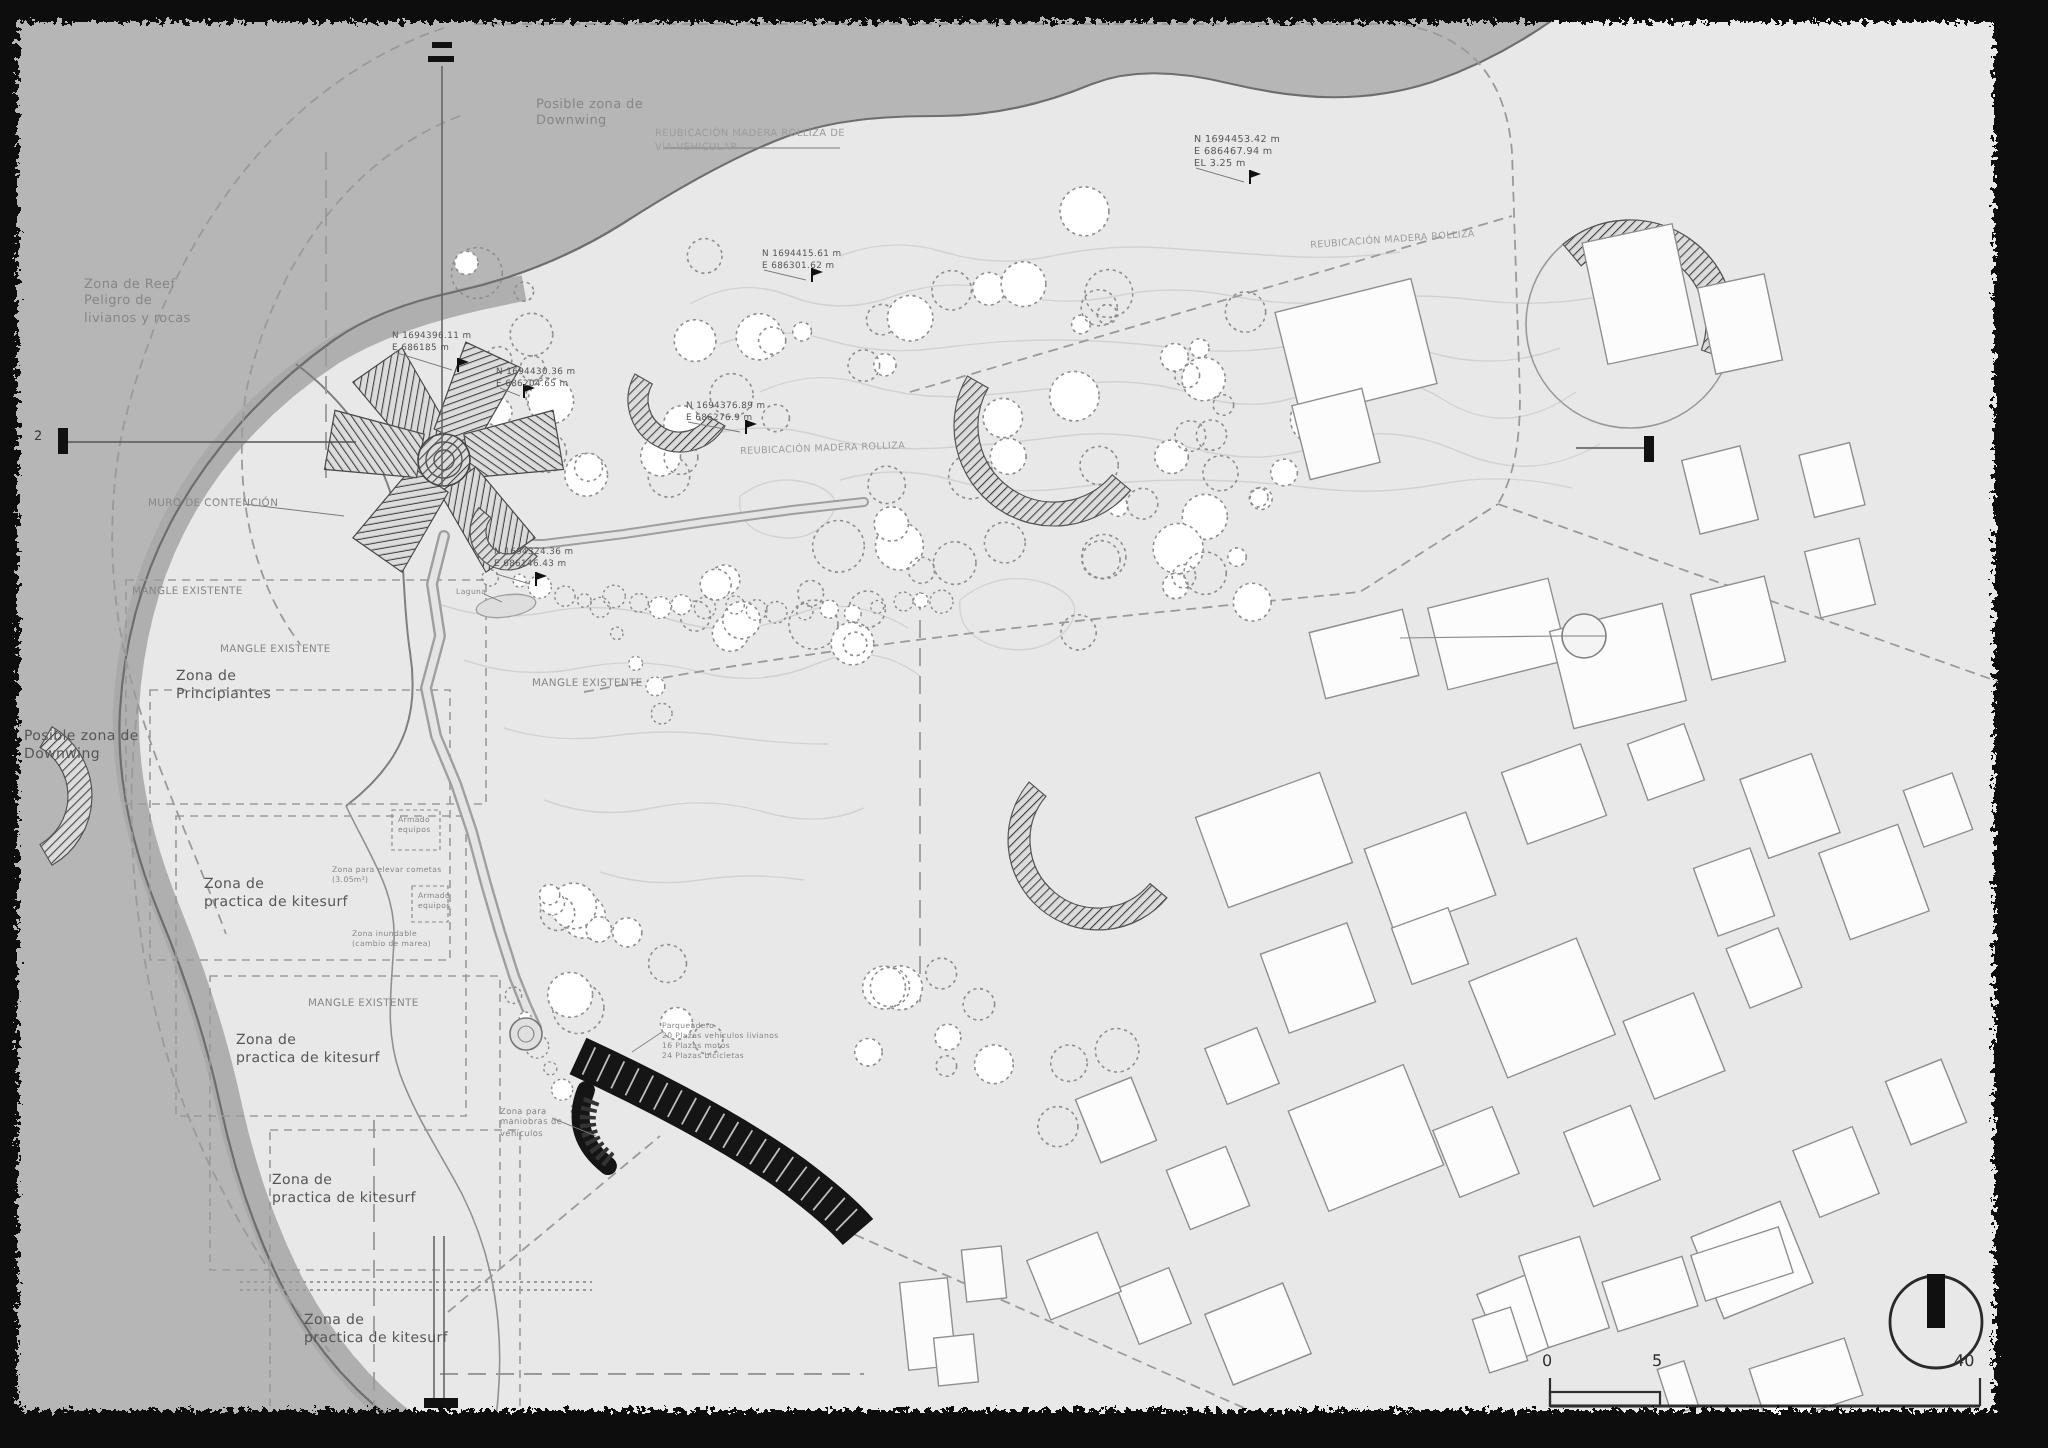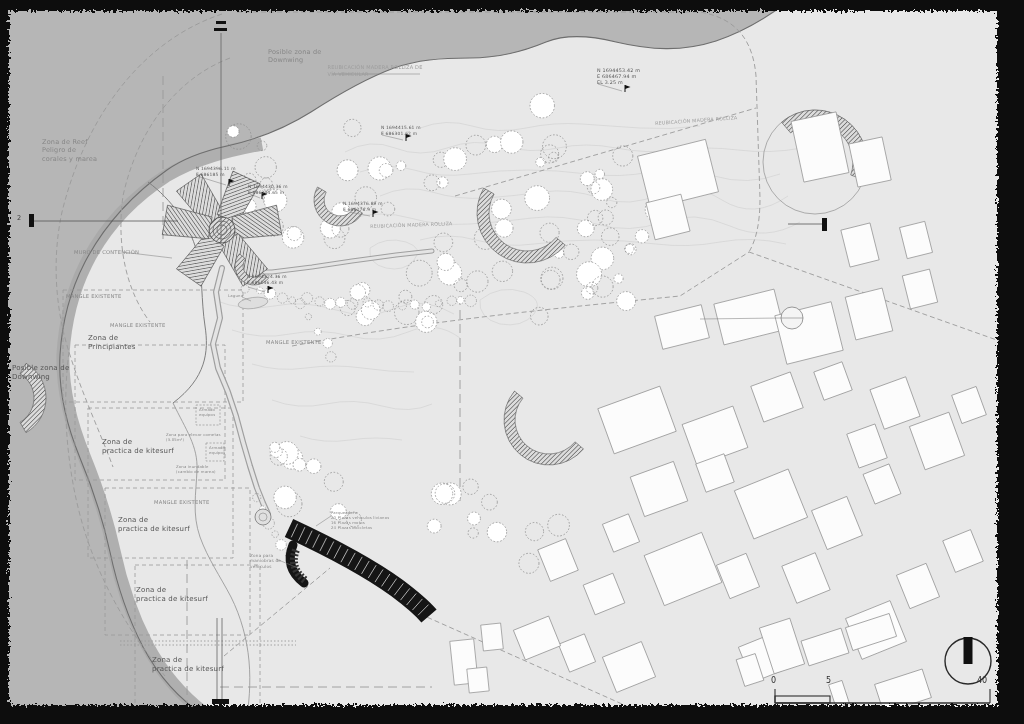--- a/index.html
+++ b/index.html
@@ -405,21 +405,21 @@
   <div class="lbl" style="left: 268px; top: 48px; font-size: 6.5px; color: rgb(135, 135, 135);">Posible zona de
 Downwing</div>
       <div class="lbl center" style="left: 375px; top: 64px; font-size: 5px; color: rgb(157, 157, 157);">REUBICACIÓN MADERA ROLLIZA DE
 VÍA VEHICULAR</div>
       <div class="lbl" style="left: 597px; top: 68px; font-size: 4.8px; color: rgb(87, 87, 87);">N 1694453.42 m
 E 686467.94 m
 EL 3.25 m</div>
       <div class="lbl" style="left: 655px; top: 121px; font-size: 4.8px; color: rgb(157, 157, 157); transform: rotate(-4deg);">REUBICACIÓN MADERA ROLLIZA</div>
       <div class="lbl" style="left: 42px; top: 138px; font-size: 6.5px; color: rgb(135, 135, 135);">Zona de Reef
 Peligro de
-corales y marea</div>
+livianos y rocas</div>
       <div class="lbl" style="left: 196px; top: 166px; font-size: 4.4px; color: rgb(87, 87, 87);">N 1694396.11 m
 E 686185 m</div>
       <div class="lbl" style="left: 248px; top: 184px; font-size: 4.4px; color: rgb(87, 87, 87);">N 1694430.36 m
 E 686204.65 m</div>
       <div class="lbl" style="left: 381px; top: 125px; font-size: 4.4px; color: rgb(87, 87, 87);">N 1694415.61 m
 E 686301.62 m</div>
       <div class="lbl" style="left: 343px; top: 201px; font-size: 4.4px; color: rgb(87, 87, 87);">N 1694376.89 m
 E 686276.9 m</div>
       <div class="lbl" style="left: 370px; top: 224px; font-size: 4.8px; color: rgb(157, 157, 157); transform: rotate(-2deg);">REUBICACIÓN MADERA ROLLIZA</div>
       <div class="lbl" style="left: 74px; top: 249px; font-size: 5.2px; color: rgb(135, 135, 135);">MURO DE CONTENCIÓN</div>

